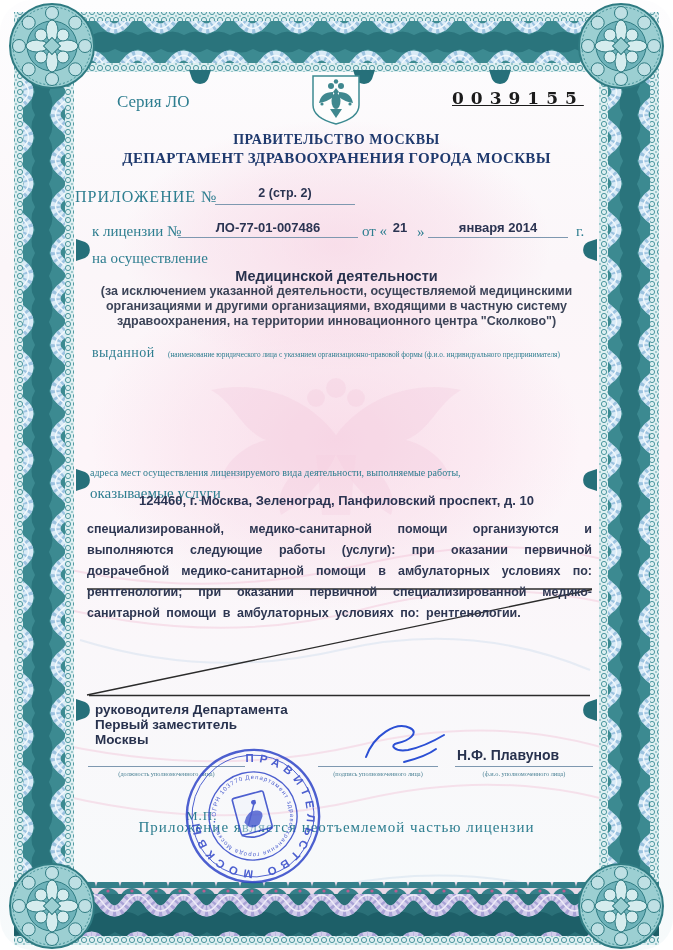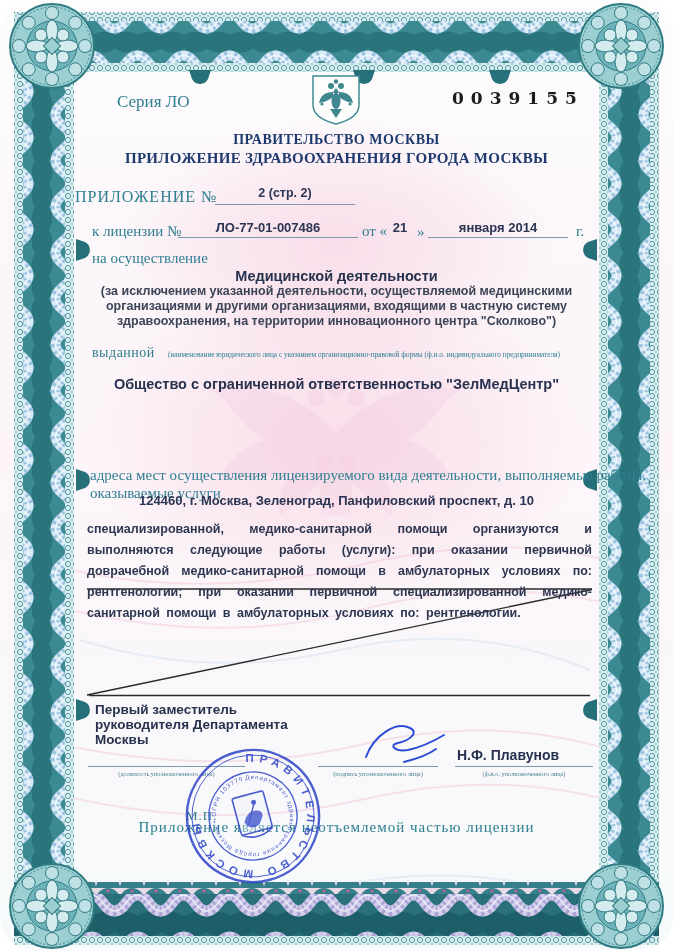--- a/index.html
+++ b/index.html
@@ -166,24 +166,24 @@
     </g>
 
     <g stroke="#2b2b2b" stroke-width="1.4">
       <line x1="87" y1="589" x2="592" y2="589"></line>
       <line x1="87" y1="695" x2="592" y2="589.5"></line>
       <line x1="89" y1="695.5" x2="590" y2="695.5"></line>
     </g>
   </svg>
 
   <div class="abs teal" style="left:117px;top:92px;font-size:17px;">Серия ЛО</div>
-  <div id="serial" class="abs" style="left:452px;top:88px;">0039155</div>
+  <div id="serial" class="abs" style="left:452px;top:88px;text-decoration:underline;">0039155</div>
 
   <div class="abs serifb center" style="left:80px;top:132px;width:513px;font-size:14px;letter-spacing:0.5px;">ПРАВИТЕЛЬСТВО МОСКВЫ</div>
-  <div class="abs serifb center" style="left:80px;top:150px;width:513px;font-size:15px;letter-spacing:0.3px;">ПРИЛОЖЕНИЕ ЗДРАВООХРАНЕНИЯ ГОРОДА МОСКВЫ</div>
+  <div class="abs serifb center" style="left:80px;top:150px;width:513px;font-size:15px;letter-spacing:0.3px;">ДЕПАРТАМЕНТ ЗДРАВООХРАНЕНИЯ ГОРОДА МОСКВЫ</div>
 
   <div class="abs teal" style="left:75px;top:188px;font-size:16px;letter-spacing:1px;">ПРИЛОЖЕНИЕ  №</div>
   <div class="abs navyb center" style="left:215px;top:186px;width:140px;font-size:12.5px;">2 (стр. 2)</div>
   <div class="abs uline" style="left:215px;top:203px;width:140px;height:1px;"></div>
 
   <div class="abs teal" style="left:92px;top:223px;font-size:15px;">к лицензии №</div>
   <div class="abs navyb center" style="left:178px;top:220px;width:180px;font-size:13px;">ЛО-77-01-007486</div>
   <div class="abs uline" style="left:178px;top:236px;width:180px;height:1px;"></div>
   <div class="abs teal" style="left:362px;top:223px;font-size:15px;">от «</div>
   <div class="abs navyb center" style="left:384px;top:220px;width:32px;font-size:13px;">21</div>
@@ -191,31 +191,30 @@
   <div class="abs navyb center" style="left:428px;top:220px;width:140px;font-size:13px;">января 2014</div>
   <div class="abs uline" style="left:428px;top:236px;width:140px;height:1px;"></div>
   <div class="abs teal" style="left:576px;top:223px;font-size:15px;">г.</div>
 
   <div class="abs teal" style="left:92px;top:250px;font-size:15px;">на осуществление</div>
   <div class="abs navyb center" style="left:88px;top:268px;width:497px;font-size:14.5px;color:#28324e;">Медицинской деятельности</div>
   <div class="abs navyb center" style="left:88px;top:284px;width:497px;font-size:12.5px;line-height:15px;color:#3c4458;">(за исключением указанной деятельности, осуществляемой медицинскими организациями и другими организациями, входящими в частную систему здравоохранения, на территории инновационного центра "Сколково")</div>
 
   <div class="abs teal" style="left:92px;top:345px;font-size:14px;letter-spacing:0.5px;text-align:right;">выданной</div>
   <div class="abs teal" style="left:168px;top:350px;width:424px;font-size:7.3px;">(наименование юридического лица с указанием организационно-правовой формы (ф.и.о. индивидуального предпринимателя)</div>
-  <div class="abs navyb center" style="left:88px;top:376px;width:497px;font-size:14.5px;color:#28324e;">Общество с ограниченной ответственностью "ЗелМедЦентр"</div>
-
-  <div class="abs teal" style="left:90px;top:467px;font-size:15px;">адреса мест осуществления лицензируемого вида деятельности, выполняемые работы,</div>
+
+  <div class="abs teal" style="left:90px;top:467px;font-size:10px;">адреса мест осуществления лицензируемого вида деятельности, выполняемые работы,</div>
   <div class="abs teal" style="left:90px;top:485px;font-size:15px;">оказываемые услуги</div>
   <div class="abs navyb center" style="left:88px;top:493px;width:497px;font-size:13px;">124460, г. Москва, Зеленоград, Панфиловский проспект, д. 10</div>
 
   <div id="works-par" class="abs navyb" style="left:87px;top:519px;width:505px;font-size:12.5px;color:#2e3752;">специализированной, медико-санитарной помощи организуются и выполняются следующие работы (услуги): при оказании первичной доврачебной медико-санитарной помощи в амбулаторных условиях по: рентгенологии; при оказании первичной специализированной медико-санитарной помощи в амбулаторных условиях по: рентгенологии.</div>
 
   <div class="abs navyb" style="left:95px;top:702px;font-size:13.5px;line-height:15.2px;color:#28324e;">
+    <div>руководителя Департамента</div>
     <div>Первый заместитель</div>
-    <div>руководителя Департамента</div>
     <div>Москвы</div>
   </div>
   <div class="abs navyb center" style="left:439px;top:747px;width:138px;font-size:14px;color:#28324e;">Н.Ф. Плавунов</div>
 
   <div class="abs uline" style="left:88px;top:765px;width:157px;height:1px;"></div>
   <div class="abs uline" style="left:318px;top:765px;width:120px;height:1px;"></div>
   <div class="abs uline" style="left:455px;top:765px;width:138px;height:1px;"></div>
 
   <div class="abs cap" style="left:88px;top:770px;width:157px;">(должность уполномоченного лица)</div>
   <div class="abs cap" style="left:318px;top:770px;width:120px;">(подпись уполномоченного лица)</div>

